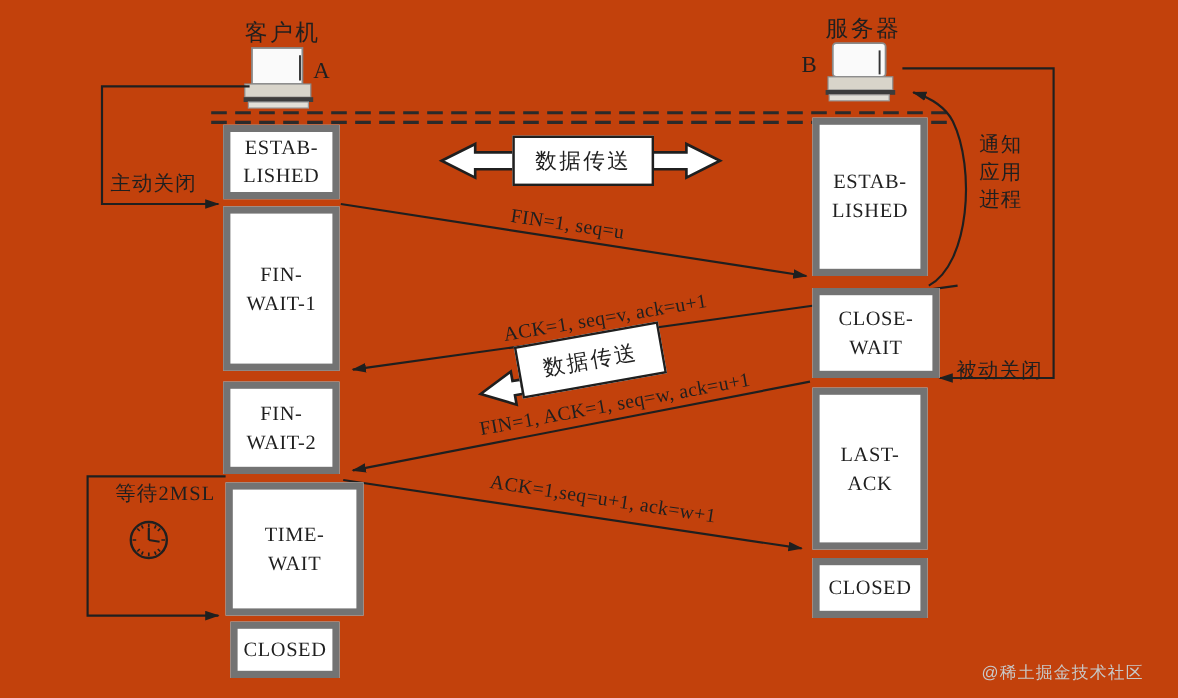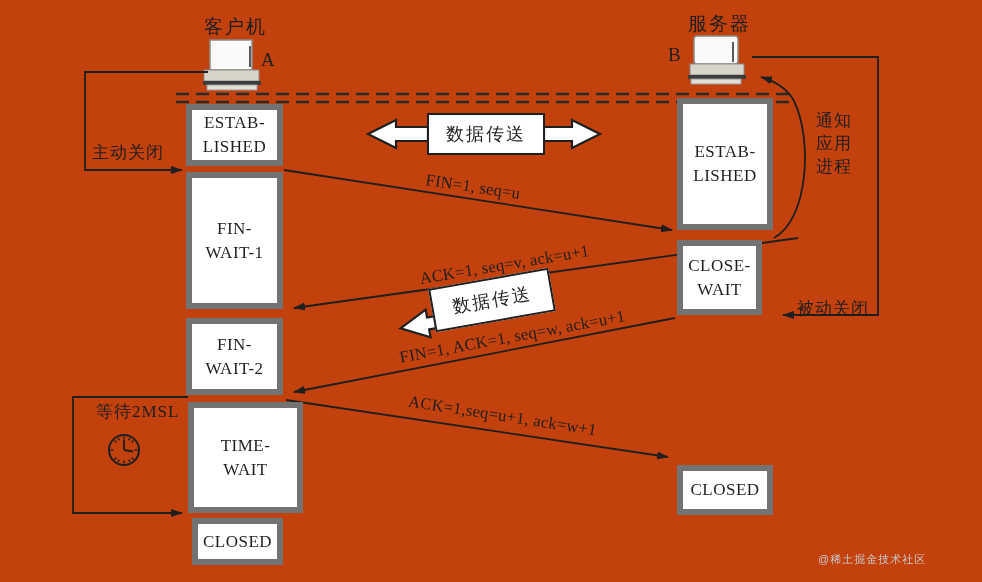--- a/index.html
+++ b/index.html
@@ -17,21 +17,21 @@
   .hostletter{position:absolute;font-size:19px;}
   .cnlabel{position:absolute;font-size:17px;letter-spacing:1px;white-space:pre-line;line-height:1.35;}
   .msg{
     position:absolute;font-size:16.5px;text-align:center;letter-spacing:.3px;
     transform-origin:center center;
   }
   .datbox{
     position:absolute;box-sizing:border-box;border:2px solid #1f1f1f;background:#fff;
     display:flex;align-items:center;justify-content:center;font-size:18px;letter-spacing:2px;
   }
-  .watermark{position:absolute;font-size:11px;color:#c8c8c8;letter-spacing:1px;
+  .watermark{position:absolute;font-size:14px;color:#c8c8c8;letter-spacing:1px;
     font-family:"Liberation Sans","DejaVu Sans",sans-serif;}
 </style>
 </head>
 <body>
 
 <div id="stage">
 
   <svg width="982" height="582" viewBox="0 0 982 582">
     <defs>
       <marker id="arr" markerWidth="14" markerHeight="10" refX="11" refY="4" orient="auto" markerUnits="userSpaceOnUse">
@@ -117,22 +117,24 @@
   <div class="statebox" style="left:186px;top:172px;width:97px;height:137px;">FIN-
 WAIT-1</div>
   <div class="statebox" style="left:186px;top:318px;width:97px;height:77px;">FIN-
 WAIT-2</div>
   <div class="statebox" style="left:188px;top:402px;width:115px;height:111px;">TIME-
 WAIT</div>
   <div class="statebox" style="left:192px;top:518px;width:91px;height:47px;">CLOSED</div>
 
   <div class="statebox" style="left:677px;top:98px;width:96px;height:132px;">ESTAB-
 LISHED</div>
-  <div class="statebox" style="left:677px;top:240px;width:85px;height:75px;">CLOSE-
+  <div class="statebox" style="left:677px;top:240px;width:106px;height:75px;">CLOSE-
 WAIT</div>
+  <div class="statebox" style="left:677px;top:323px;width:96px;height:135px;">LAST-
+ACK</div>
   <div class="statebox" style="left:677px;top:465px;width:96px;height:50px;">CLOSED</div>
 
   <div class="datbox" style="left:427px;top:113px;width:118px;height:42px;">数据传送</div>
   <div class="datbox" style="left:431px;top:278px;width:122px;height:44px;transform:rotate(-10deg);">数据传送</div>
 
   <div class="msg" style="left:378px;top:177px;width:190px;transform:rotate(8.5deg);">FIN=1, seq=u</div>
   <div class="msg" style="left:372px;top:255px;width:265px;transform:rotate(-9.5deg);">ACK=1, seq=v, ack=u+1</div>
   <div class="msg" style="left:350px;top:327px;width:325px;transform:rotate(-10.5deg);">FIN=1, ACK=1, seq=w, ack=u+1</div>
   <div class="msg" style="left:375px;top:406px;width:255px;transform:rotate(8.8deg);">ACK=1,seq=u+1, ack=w+1</div>
 

